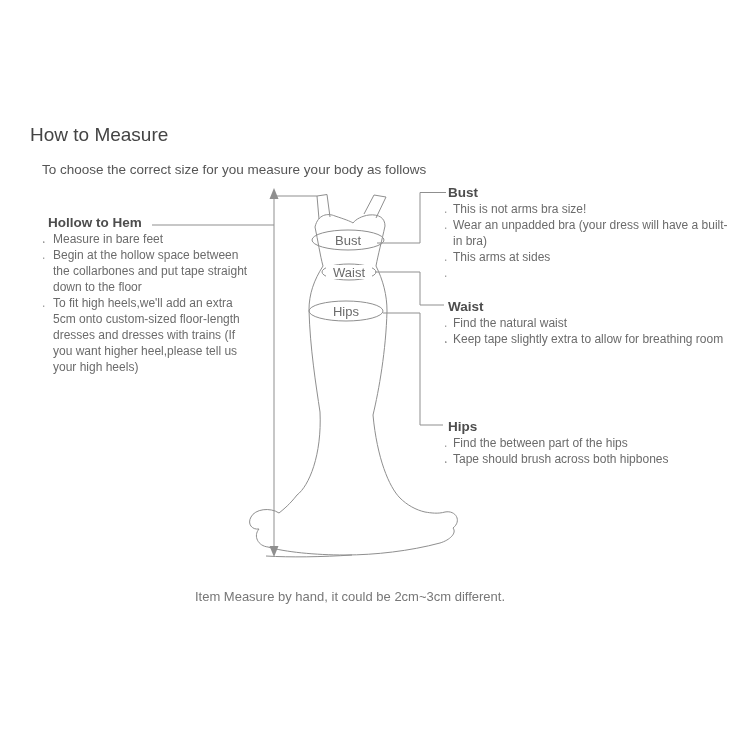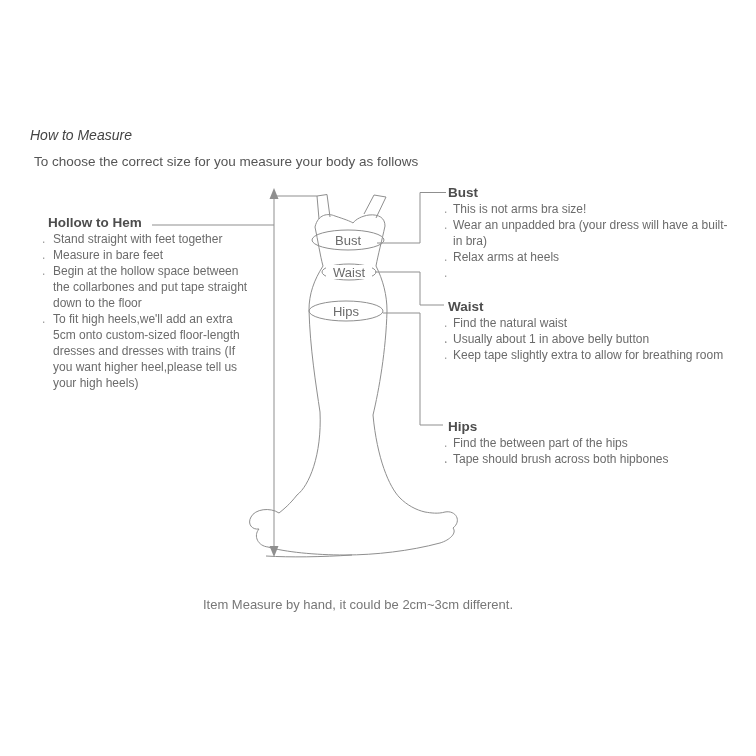--- a/index.html
+++ b/index.html
@@ -6,27 +6,27 @@
   body {
     width: 756px; height: 756px;
     background: var(--background, #fff);
     font-family: "Liberation Sans", "DejaVu Sans", sans-serif;
     overflow: hidden; position: relative;
   }
   .page { position: absolute; inset: 0; }
 
   .page-title {
     position: absolute; left: 30px; top: 123px;
-    font-size: 14px; line-height: 24px; font-weight: 400;
-    color: var(--title_text, #444); margin: 0; font-style: italic;
+    font-size: 19px; line-height: 24px; font-weight: 400;
+    color: var(--title_text, #444); margin: 0;
   }
   .page-subtitle {
     position: absolute; left: 30px; top: 149px;
     font-size: 13.5px; line-height: 18px;
-    color: var(--subtitle_text, #555); margin: 4px;
+    color: var(--subtitle_text, #555); margin: 12px;
   }
 
   .section { position: absolute; }
   .section h2 {
     margin: 0; font-size: 13.5px; line-height: 17px; font-weight: 700;
     color: var(--heading_text, #4d4d4d);
   }
   .section ul { margin: 0; padding: 0; list-style: none; }
   .section li {
     position: relative; padding-left: 5px;
@@ -40,21 +40,21 @@
   .section-hollow { left: 48px; top: 214px; width: 206px; }
   .section-bust   { left: 448px; top: 184px; width: 280px; }
   .section-waist  { left: 448px; top: 298px; width: 280px; }
   .section-hips   { left: 448px; top: 418px; width: 280px; }
   .section-bust li, .section-waist li, .section-hips li { padding-left: 5px; }
   .section-bust li .dot, .section-waist li .dot, .section-hips li .dot { left: -4px; }
 
   .footer-note {
     position: absolute; left: 0; top: 584px; width: 692px;
     text-align: center; font-size: 13px; line-height: 17px;
-    color: var(--note_text, #777); margin: 12px;
+    color: var(--note_text, #777); margin: 4px;
   }
 
   svg.diagram { position: absolute; left: 0; top: 0; }
   svg.diagram .ln { stroke: var(--line, #8f8f8f); stroke-width: 1; fill: none; }
   svg.diagram .arrow { fill: var(--line, #8f8f8f); stroke: none; }
   svg.diagram .mask { fill: var(--background, #fff); stroke: none; }
   svg.diagram text {
     font-family: "Liberation Sans", "DejaVu Sans", sans-serif;
     font-size: 13px; fill: var(--body_text, #6b6b6b);
   }
@@ -63,43 +63,43 @@
 <body>
 
 <div class="page">
 
   <h1 class="page-title">How to Measure</h1>
   <p class="page-subtitle">To choose the correct size for you measure your body as follows</p>
 
   <section class="section section-hollow">
     <h2>Hollow to Hem</h2>
     <ul>
-      <li><span class="dot">.</span><span>Stand straight with feet together</span></li>
+      <li><span class="dot">.</span></li>
       <li><span class="dot">.</span><span>Measure in bare feet</span></li>
       <li><span class="dot">.</span><span>Begin at the hollow space between the collarbones and put tape straight down to the floor</span></li>
       <li><span class="dot">.</span><span>To fit high heels,we'll add an extra 5cm onto custom-sized floor-length dresses and dresses with trains (If you want higher heel,please tell us your high heels)</span></li>
     </ul>
   </section>
 
   <section class="section section-bust">
     <h2>Bust</h2>
     <ul>
       <li><span class="dot">.</span><span>This is not arms bra size!</span></li>
       <li><span class="dot">.</span><span>Wear an unpadded bra (your dress will have a built-in bra)</span></li>
-      <li><span class="dot">.</span><span>Relax arms at heels</span></li>
+      <li><span class="dot">.</span><span>This arms at sides</span></li>
       <li><span class="dot">.</span></li>
     </ul>
   </section>
 
   <section class="section section-waist">
     <h2>Waist</h2>
     <ul>
       <li><span class="dot">.</span><span>Find the natural waist</span></li>
       <li><span class="dot">.</span></li>
-      <li><span class="dot">.</span><span>Usually about 1 in above belly button</span></li>
+      <li><span class="dot">.</span></li>
       <li><span class="dot">.</span><span>Keep tape slightly extra to allow for breathing room</span></li>
     </ul>
   </section>
 
   <section class="section section-hips">
     <h2>Hips</h2>
     <ul>
       <li><span class="dot">.</span><span>Find the between part of the hips</span></li>
       <li><span class="dot">.</span></li>
       <li><span class="dot">.</span><span>Tape should brush across both hipbones</span></li>

